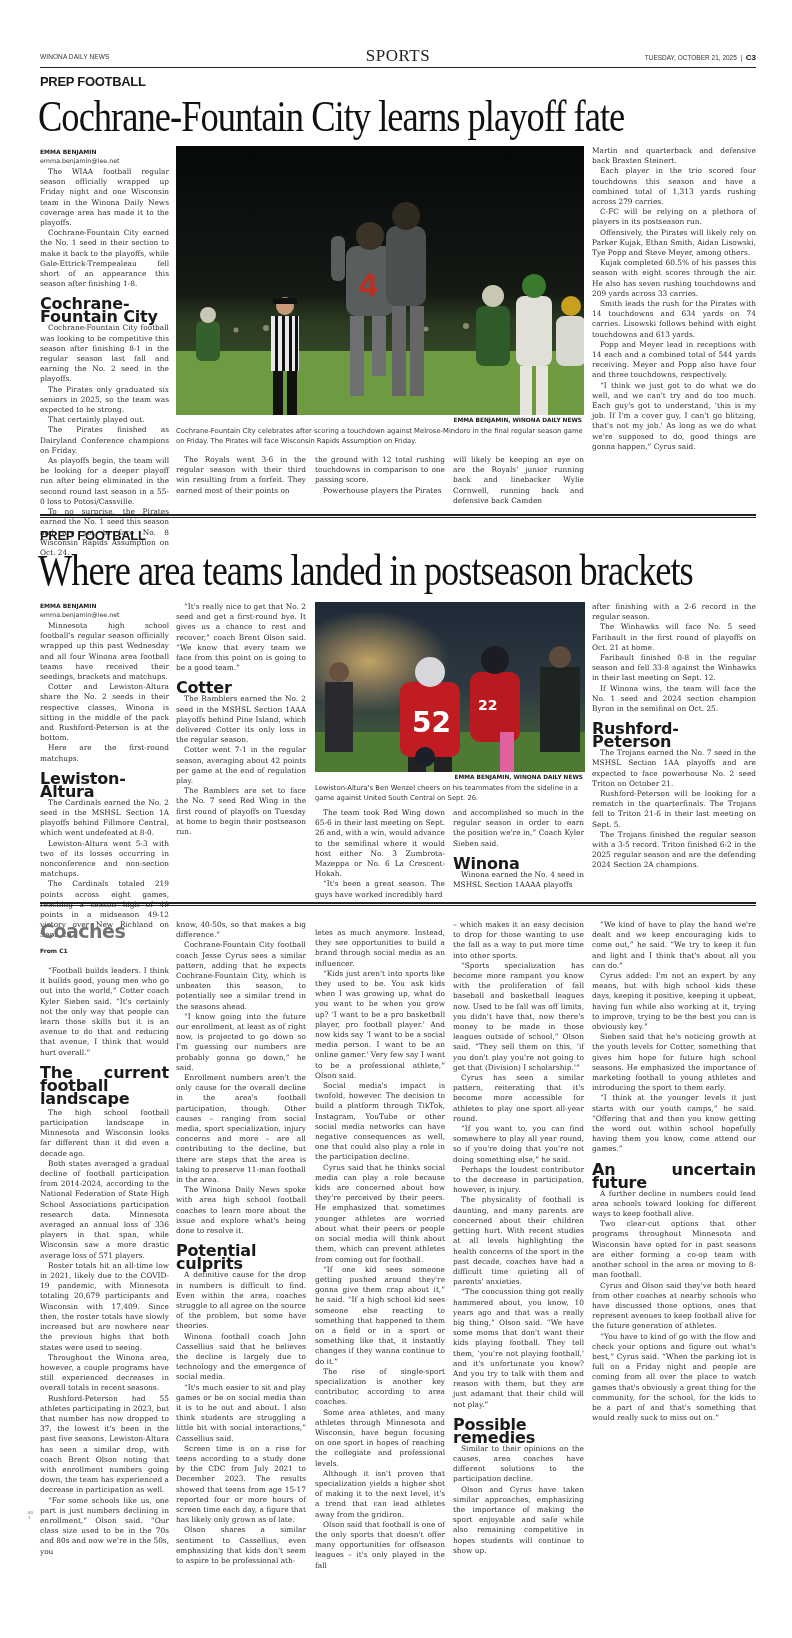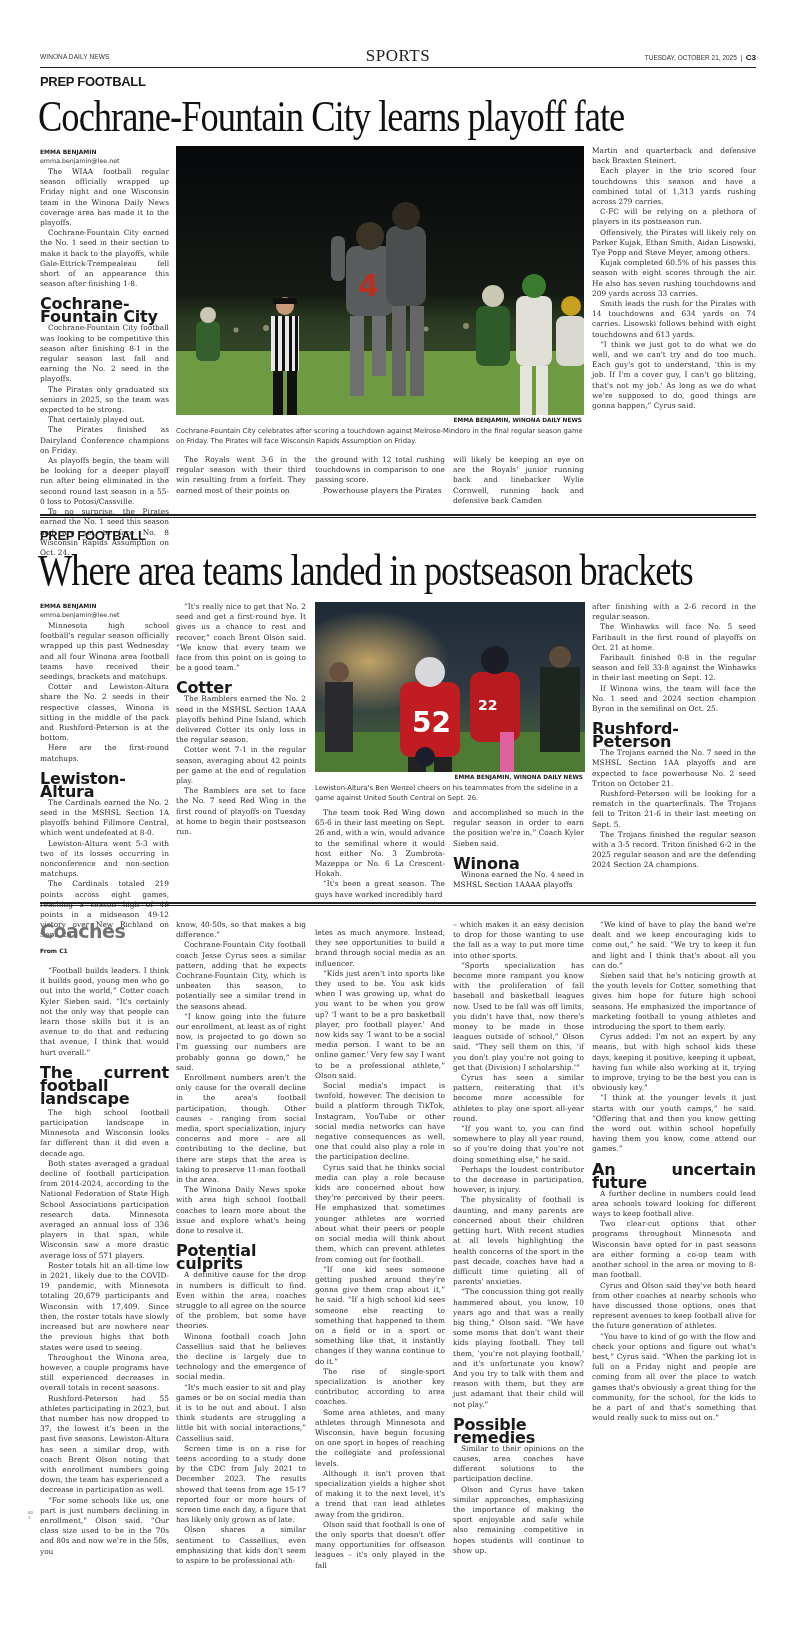--- a/index.html
+++ b/index.html
@@ -136,20 +136,21 @@
 <div class="col" style="left:453px; top:455px; width:131px;">
   <p style="text-indent:0">will likely be keeping an eye on are the Royals' junior running back and linebacker Wylie Cornwell, running back and defensive back Camden</p>
 </div>
 <div class="col" style="left:592px; top:146px; width:164px;">
   <p style="text-indent:0">Martin and quarterback and defensive back Braxten Steinert.</p>
   <p>Each player in the trio scored four touchdowns this season and have a combined total of 1,313 yards rushing across 279 carries.</p>
   <p>C-FC will be relying on a plethora of players in its postseason run.</p>
   <p>Offensively, the Pirates will likely rely on Parker Kujak, Ethan Smith, Aidan Lisowski, Tye Popp and Steve Meyer, among others.</p>
   <p>Kujak completed 60.5% of his passes this season with eight scores through the air. He also has seven rushing touchdowns and 209 yards across 33 carries.</p>
   <p>Smith leads the rush for the Pirates with 14 touchdowns and 634 yards on 74 carries. Lisowski follows behind with eight touchdowns and 613 yards.</p>
+  <p>Popp and Meyer lead in receptions with 14 each and a combined total of 544 yards receiving. Meyer and Popp also have four and three touchdowns, respectively.</p>
   <p>“I think we just got to do what we do well, and we can't try and do too much. Each guy's got to understand, ‘this is my job. If I'm a cover guy, I can't go blitzing, that's not my job.' As long as we do what we're supposed to do, good things are gonna happen,” Cyrus said.</p>
 </div>
 
 <div class="rule-double" style="top:514px;"></div>
 
 <div class="kicker" style="left:40px; top:528px;">PREP FOOTBALL</div>
 <div class="headline" style="left:38px; top:545px; font-size:44px; line-height:52px; transform:scaleX(0.826);">Where area teams landed in postseason brackets</div>
 
 <div class="col" style="left:40px; top:602px; width:129px;">
   <div class="byline-name">EMMA BENJAMIN</div>
@@ -284,22 +285,22 @@
   <p>Perhaps the loudest contributor to the decrease in participation, however, is injury.</p>
   <p>The physicality of football is daunting, and many parents are concerned about their children getting hurt. With recent studies at all levels highlighting the health concerns of the sport in the past decade, coaches have had a difficult time quieting all of parents' anxieties.</p>
   <p>“The concussion thing got really hammered about, you know, 10 years ago and that was a really big thing,” Olson said. “We have some moms that don't want their kids playing football. They tell them, ‘you're not playing football,' and it's unfortunate you know? And you try to talk with them and reason with them, but they are just adamant that their child will not play.”</p>
   <h3>Possible remedies</h3>
   <p>Similar to their opinions on the causes, area coaches have different solutions to the participation decline.</p>
   <p>Olson and Cyrus have taken similar approaches, emphasizing the importance of making the sport enjoyable and safe while also remaining competitive in hopes students will continue to show up.</p>
 </div>
 
 <div class="col" style="left:592px; top:920px; width:164px;">
   <p>“We kind of have to play the hand we're dealt and we keep encouraging kids to come out,” he said. “We try to keep it fun and light and I think that's about all you can do.”</p>
+  <p>Cyrus added: I'm not an expert by any means, but with high school kids these days, keeping it positive, keeping it upbeat, having fun while also working at it, trying to improve, trying to be the best you can is obviously key.”</p>
   <p>Sieben said that he's noticing growth at the youth levels for Cotter, something that gives him hope for future high school seasons. He emphasized the importance of marketing football to young athletes and introducing the sport to them early.</p>
-  <p>Cyrus added: I'm not an expert by any means, but with high school kids these days, keeping it positive, keeping it upbeat, having fun while also working at it, trying to improve, trying to be the best you can is obviously key.”</p>
   <p>“I think at the younger levels it just starts with our youth camps,” he said. “Offering that and then you know getting the word out within school hopefully having them you know, come attend our games.”</p>
   <h3>An uncertain future</h3>
   <p>A further decline in numbers could lead area schools toward looking for different ways to keep football alive.</p>
   <p>Two clear-cut options that other programs throughout Minnesota and Wisconsin have opted for in past seasons are either forming a co-op team with another school in the area or moving to 8-man football.</p>
   <p>Cyrus and Olson said they've both heard from other coaches at nearby schools who have discussed those options, ones that represent avenues to keep football alive for the future generation of athletes.</p>
   <p>“You have to kind of go with the flow and check your options and figure out what's best,” Cyrus said. “When the parking lot is full on a Friday night and people are coming from all over the place to watch games that's obviously a great thing for the community, for the school, for the kids to be a part of and that's something that would really suck to miss out on.”</p>
 </div>
 
 <div class="page-mark" style="white-space:pre;">80
 1</div>

